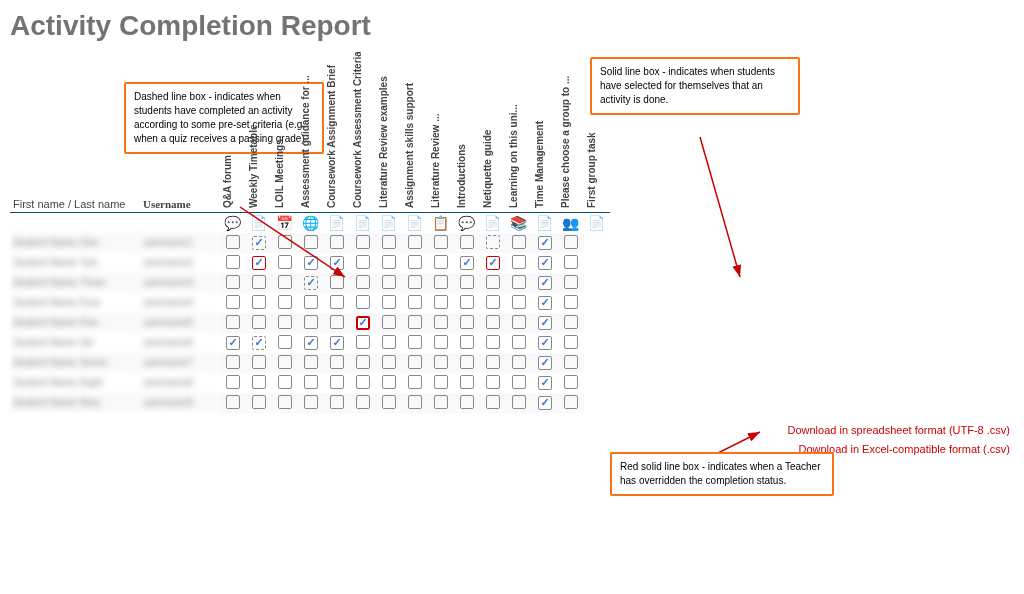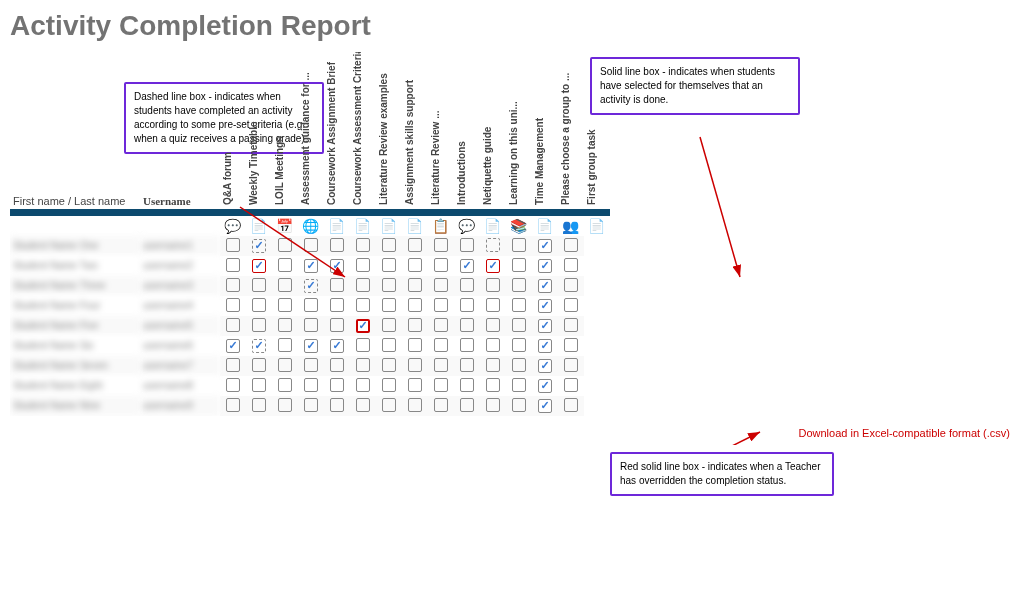--- a/index.html
+++ b/index.html
@@ -128,21 +128,21 @@
     .username-cell {
       filter: blur(3px);
       color: #888;
       font-size: 10px;
       text-align: left;
     }
     
     .annotation {
       position: absolute;
       background: #fff;
-      border: 2px solid #6d28d9;
+      border: 2px solid #f97316;
       border-radius: 2px;
       padding: 6px 8px;
       font-size: 10px;
       line-height: 1.4;
       color: #000;
     }
     .annotation-1 {
       top: 30px;
       left: 100px;
       width: 200px;
@@ -172,21 +172,21 @@
       padding: 8px 4px 2px;
       font-size: 11px;
     }
     .download-links a {
       color: #cc0000;
       display: block;
       text-decoration: none;
       line-height: 1.8;
     }
     thead tr th {
-      border-bottom: 7px solid #0c4a6e;
+      border-bottom: 1px solid #0c4a6e;
     }
     td {
       border-right: none;
     }
   </style>
 </head>
 <body>
 
 <h1>Activity Completion Report</h1>
 
@@ -472,15 +472,16 @@
               </div></td>
           <td><div class="cb-solid"></div></td>
         </tr>
       </tbody>
     </table>
   </div>
 
   <div class="annotation annotation-3">Red solid line box - indicates when a Teacher has overridden the completion status.</div>
 
   <div class="download-links">
+    <a href="#">Download in spreadsheet format (UTF-8 .csv)</a>
     <a href="#">Download in Excel-compatible format (.csv)</a>
   </div>
 </div>
 
 </body></html>

